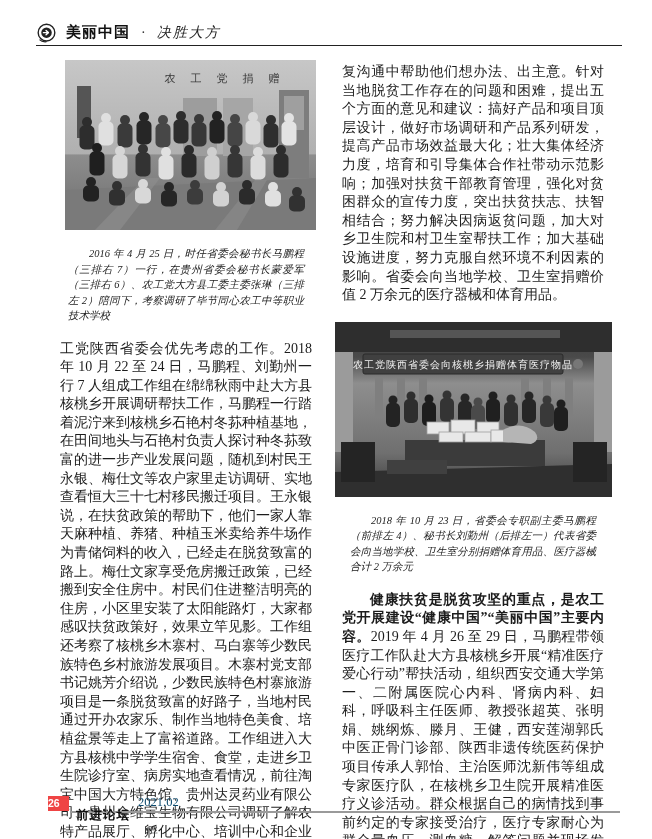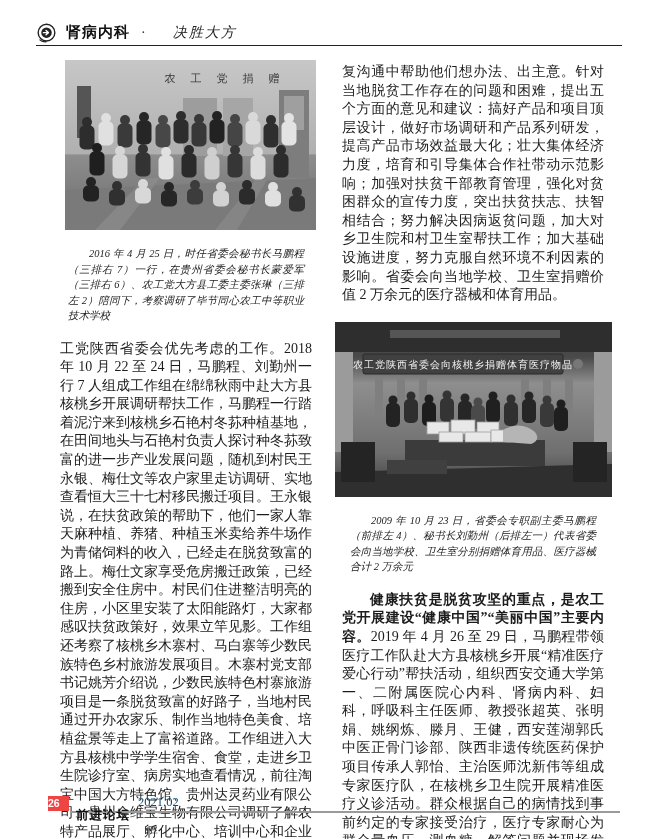--- a/index.html
+++ b/index.html
@@ -16,21 +16,21 @@
     border-bottom:1.5px solid #222;
     display:flex;align-items:center;gap:9px;
   }
   .logo{width:21px;height:21px;flex:0 0 auto;margin-top:2px;}
   .header-title{
     font-family:"Liberation Sans","DejaVu Sans",sans-serif;
     font-weight:bold;font-size:15px;letter-spacing:1px;color:#111;
   }
   .header-sep{font-size:14px;color:#333;margin:0 2px;}
   .header-subtitle{
-    font-style:italic;font-size:14px;color:#222;letter-spacing:2px;margin-left:16px;
+    font-style:italic;font-size:14px;color:#222;letter-spacing:2px;
   }
 
   
   .col{position:absolute;top:55px;}
   .col-left{left:52px;width:268px;}
   .col-right{left:334px;width:278px;}
 
   .body-text{
     font-size:14px;line-height:18.6px;text-align:justify;
     text-justify:inter-ideograph;color:#1c1c1c;margin:8px;
@@ -72,21 +72,21 @@
 
 <div class="page">
 
   <div class="header">
     <svg class="logo" viewBox="0 0 24 24">
       <circle cx="12" cy="11" r="9.5" fill="none" stroke="#222" stroke-width="1.6"></circle>
       <circle cx="12" cy="11" r="6" fill="#222"></circle>
       <path d="M8.5 11 h5 M11.5 8.5 L14.2 11 L11.5 13.5" fill="none" stroke="#fff" stroke-width="1.6" stroke-linecap="round" stroke-linejoin="round"></path>
       <path d="M4 19 q3 3 8 2.4" fill="none" stroke="#222" stroke-width="1.4"></path>
     </svg>
-    <span class="header-title">肾病内科</span>
+    <span class="header-title">美丽中国</span>
     <span class="header-sep">·</span>
     <span class="header-subtitle">决胜大方</span>
   </div>
 
   <div class="col col-left">
 
     <svg class="photo photo-left" viewBox="0 0 251 170">
       <defs>
         <linearGradient id="bgL" x1="0" y1="0" x2="0" y2="1">
           <stop offset="0" stop-color="#c7c7c7"></stop>
@@ -213,21 +213,21 @@
           <rect x="156" y="108" width="20" height="12"></rect>
       </g>
       <path d="M168 108 q18 -10 32 2 q6 8 -4 12 l-28 -2 Z" fill="#b5b5b5"></path>
 
       <path d="M0 150 L277 142 L277 175 L0 175 Z" fill="#2f2f2f"></path>
       <rect x="6" y="120" width="34" height="40" fill="#242424"></rect>
       <rect x="238" y="120" width="34" height="40" fill="#242424"></rect>
       <rect x="52" y="138" width="60" height="14" fill="#404040"></rect>
     </svg>
 
-    <p class="caption">2009 年 10 月 23 日，省委会专职副主委马鹏程（前排左 4）、秘书长刘勤州（后排左一）代表省委会向当地学校、卫生室分别捐赠体育用品、医疗器械合计 2 万余元</p>
+    <p class="caption">2018 年 10 月 23 日，省委会专职副主委马鹏程（前排左 4）、秘书长刘勤州（后排左一）代表省委会向当地学校、卫生室分别捐赠体育用品、医疗器械合计 2 万余元</p>
 
     <p class="body-text indent" style="margin-top:14px;">
       <span class="lead-bold">健康扶贫是脱贫攻坚的重点，是农工党开展建设“健康中国”“美丽中国”主要内容。</span><span>2019 年 4 月 26 至 29 日，马鹏程带领医疗工作队赴大方县核桃乡开展“精准医疗爱心行动”帮扶活动，组织西安交通大学第一、二附属医院心内科、肾病内科、妇科，呼吸科主任医师、教授张超英、张明娟、姚纲炼、滕月、王健，西安莲湖郭氏中医正骨门诊部、陕西非遗传统医药保护项目传承人郭怡、主治医师沈新伟等组成专家医疗队，在核桃乡卫生院开展精准医疗义诊活动。群众根据自己的病情找到事前约定的专家接受治疗，医疗专家耐心为群众量血压、测血糖，解答问题并现场发放药品，义诊活动从上午 9 点开始，持续 4 个多小时，受益群众 200 余人次，义诊期间医疗专家还</span>
     </p>
   </div>
 
   <div class="footer">
     <div class="footer-line"></div>
     <div class="page-num">26</div>
     <div class="journal">前进论坛</div>

